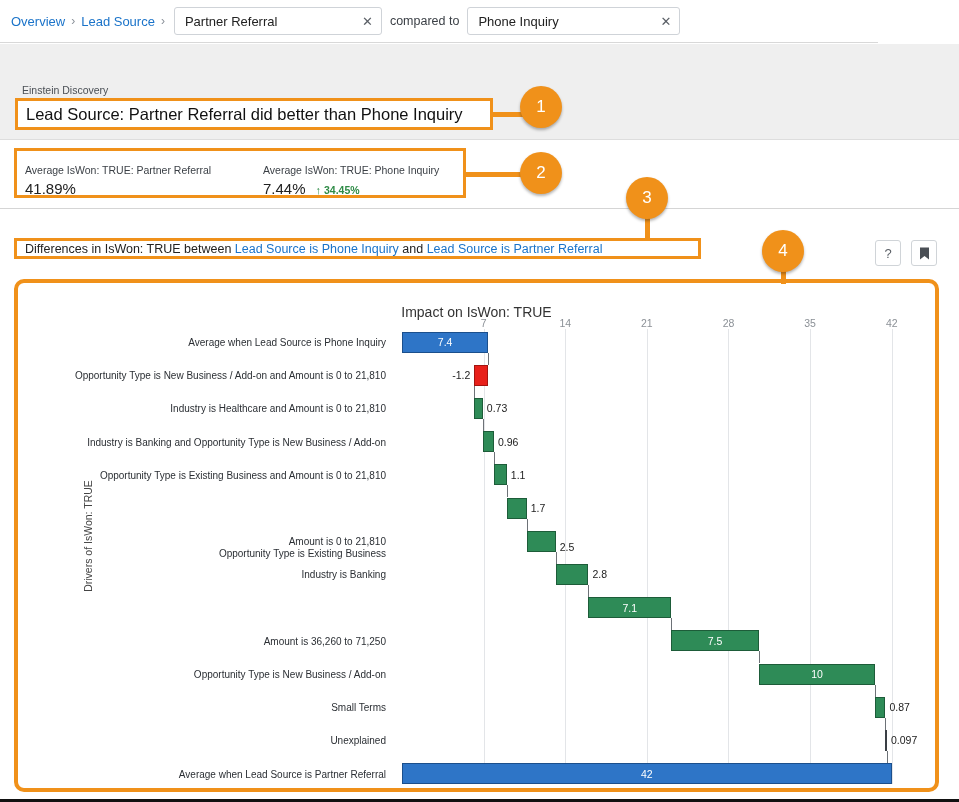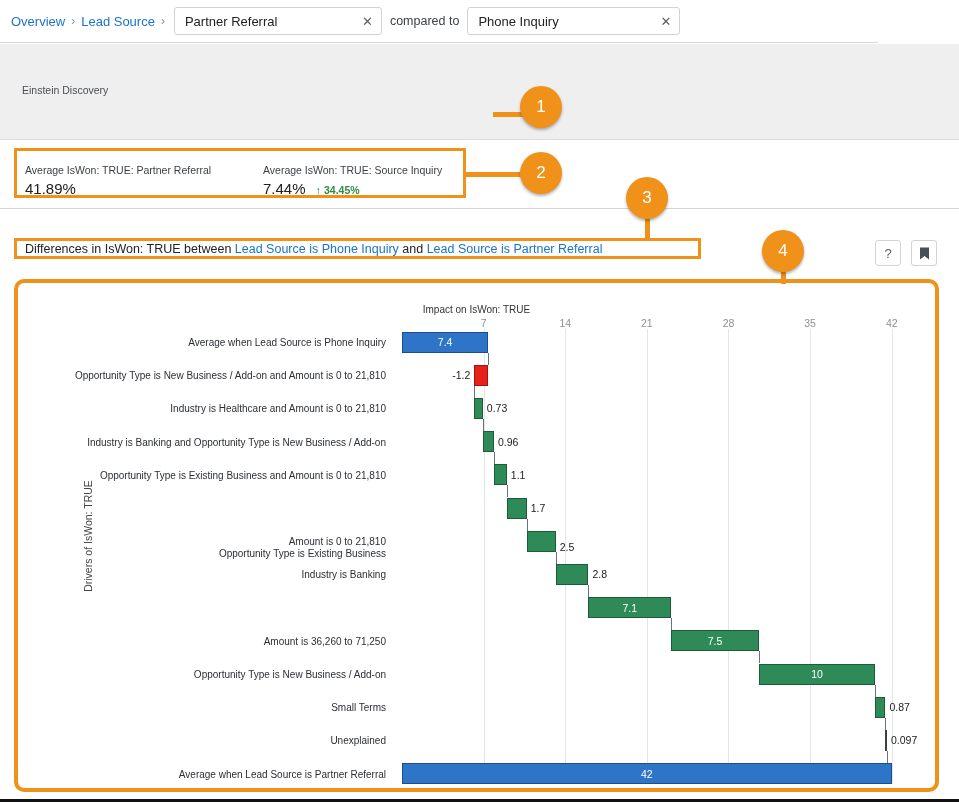--- a/index.html
+++ b/index.html
@@ -72,21 +72,21 @@
   .iconbtn.bm{left:911px;top:240px;}
 
   
   .chart-panel{
     position:absolute;left:14px;top:279px;width:925px;height:513px;
     border:4px solid #f0911a;border-radius:10px;background:#fff;box-sizing:border-box;
   }
   .chart-inner{position:absolute;inset:0;}
   .chart-title{
     position:absolute;top:21px;left:0;width:100%;text-align:center;
-    font-size:10px;color:#333;
+    font-size:14px;color:#333;
   }
   .ylab{
     position:absolute;left:14px;top:50%;transform:translateY(-50%) rotate(-90deg);
     transform-origin:center;font-size:10.5px;color:#444;white-space:nowrap;
   }
   .plot{position:absolute;left:0;top:0;width:100%;height:100%;}
   .tick{position:absolute;font-size:10.5px;color:#8b9096;transform:translateX(-50%);top:34px;}
   .gridline{position:absolute;width:1px;background:#e3e5e8;}
   .rowlabel{
     position:absolute;text-align:right;font-size:10px;color:#2b2f34;
@@ -132,31 +132,34 @@
     <span class="cmp">compared to</span>
 
     <div class="pill" style="width:213px;margin-left:0;">
       <span class="val">Phone Inquiry</span>
       <span class="x">✕</span>
     </div>
   </div>
 
   <div class="band1"></div>
   <div class="eyebrow">Einstein Discovery</div>
+  <div class="headline-box">
+    <span class="headline">Lead Source: Partner Referral did better than Phone Inquiry</span>
+  </div>
 
   <div class="band2"></div>
   <div class="metrics-box">
     <div class="metric m1">
       <span class="cap">Average IsWon: TRUE: Partner Referral</span>
       <div class="valrow">
         <span class="big">41.89%</span>
       </div>
     </div>
     <div class="metric">
-      <span class="cap">Average IsWon: TRUE: Source Inquiry</span>
+      <span class="cap">Average IsWon: TRUE: Phone Inquiry</span>
       <div class="valrow">
         <span class="big">7.44%</span>
         <span class="delta"><span class="arrow">↑</span> <span>34.45%</span></span>
       </div>
     </div>
   </div>
 
   <div class="band3"></div>
   <div class="diff-box">
     <span class="diff-text"><span>Differences in IsWon: TRUE between </span><a href="#">Lead Source is Phone Inquiry</a><span> and </span><a href="#">Lead Source is Partner Referral</a></span>

